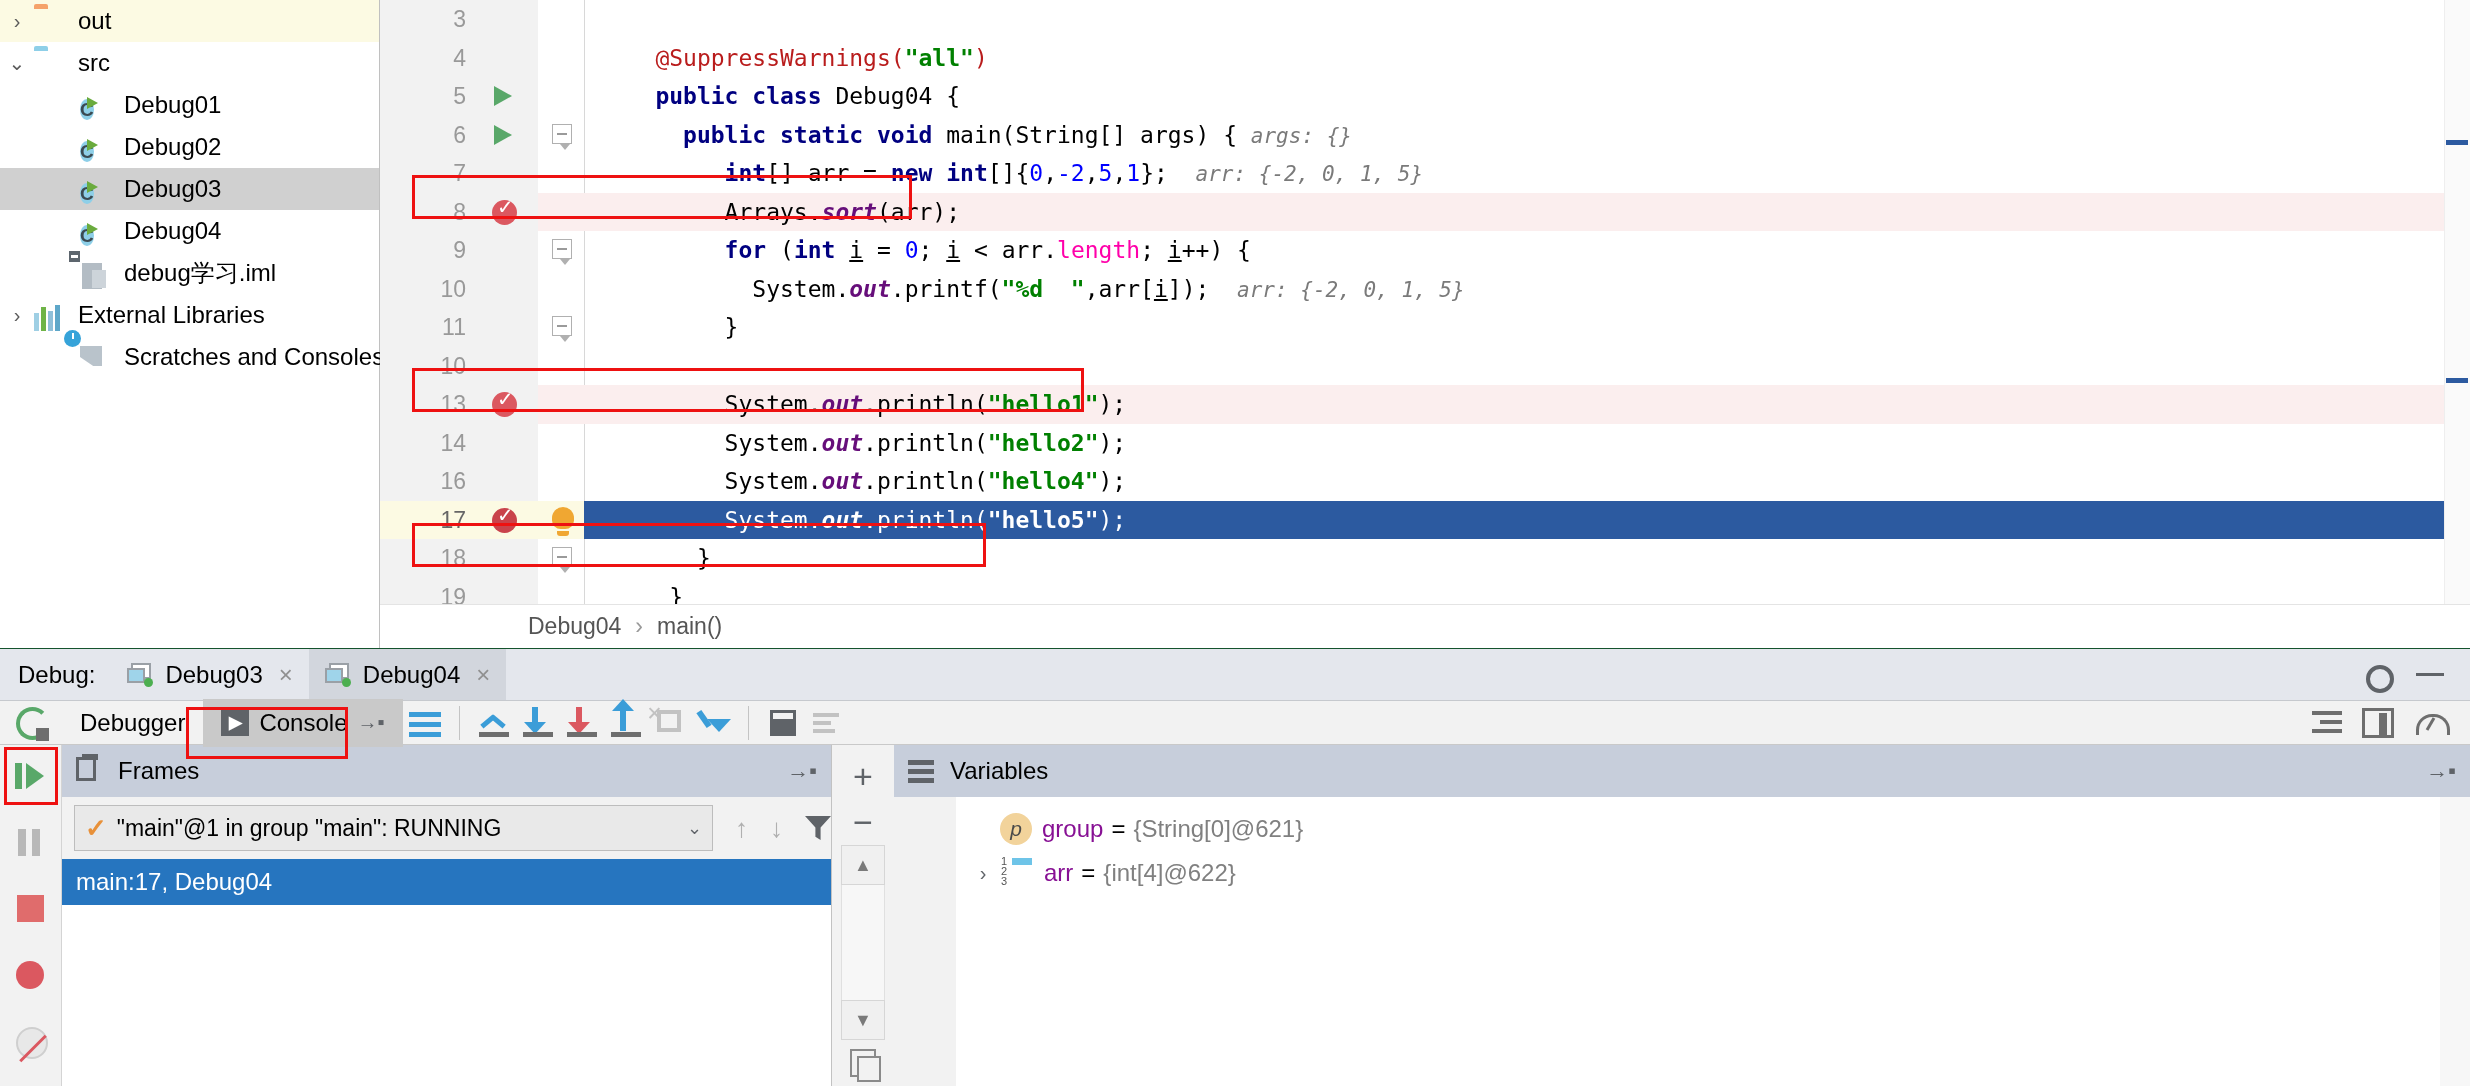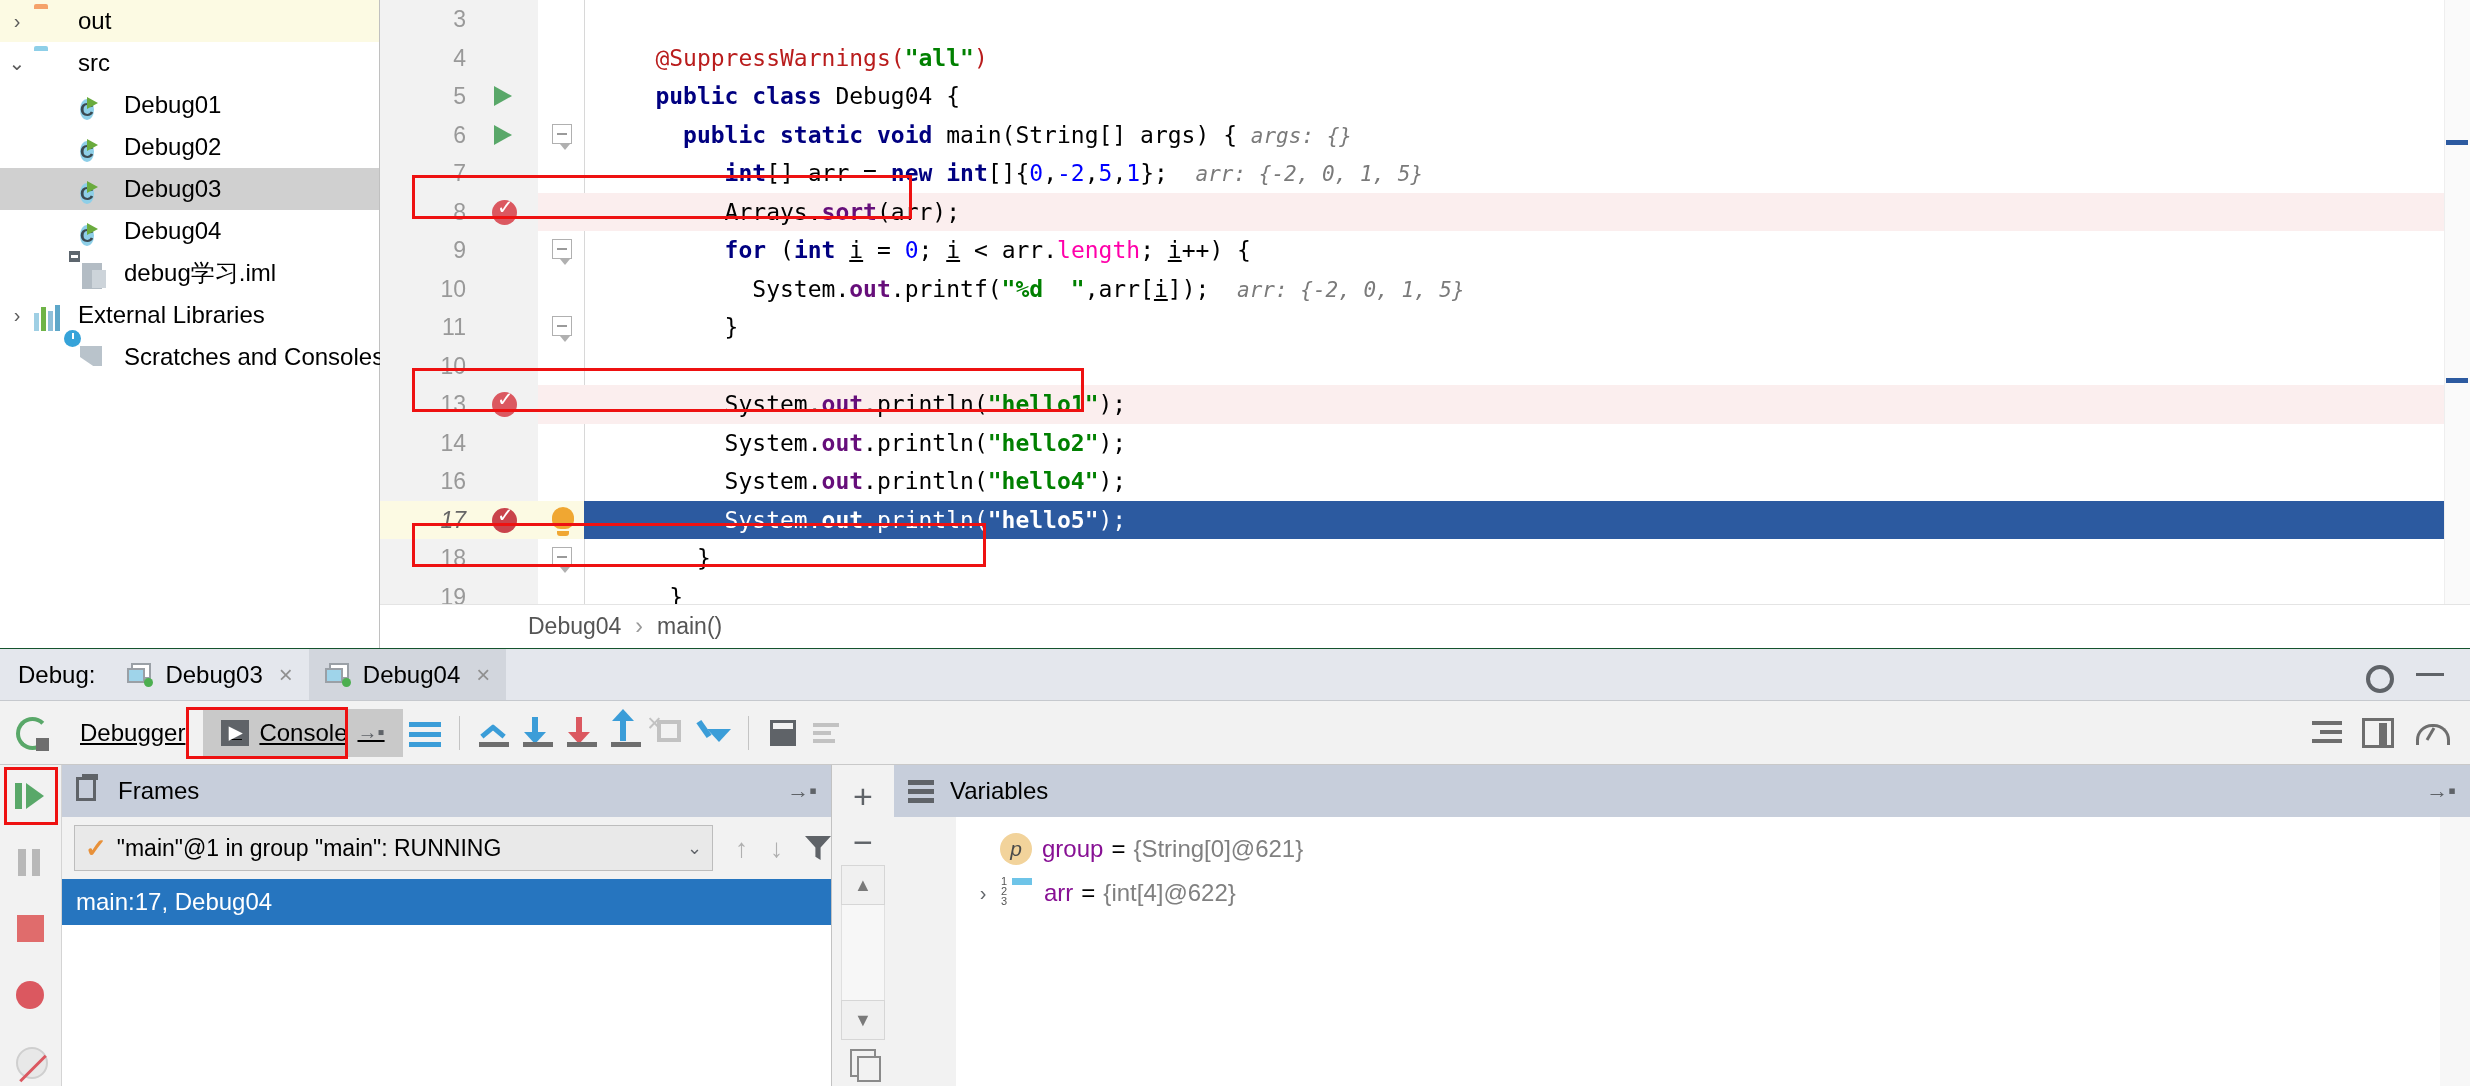--- a/index.html
+++ b/index.html
@@ -70,41 +70,41 @@
   .code-area { position: relative; width: 100%; height: 604px; }
   .line {
     position: relative; display: flex; height: 38.5px; align-items: center;
     font-family: "DejaVu Sans Mono", monospace; font-size: 23px; white-space: pre;
   }
   .gutter {
     width: 100px; flex: 0 0 100px; text-align: right; padding-right: 14px;
     color: #999999; background: #f2f2f2; height: 38.5px; line-height: 38.5px;
     font-family: "Liberation Sans", sans-serif; font-size: 23px;
   }
-  .gutter.cur { background: #fcfae3; color: #666; font-style: italic; }
+  .gutter.cur { background: #fcfae3; color: #666; }
   .gmark { width: 58px; flex: 0 0 58px; background: #f2f2f2; height: 38.5px; position: relative; }
   .gmark.cur { background: #fcfae3; }
   .gfold { width: 46px; flex: 0 0 46px; background: #f2f2f2; height: 38.5px; position: relative; }
   .gfold.white { background: #ffffff; }
   .gfold.cur { background: #fcfae3; }
   .codetext { flex: 1 1 auto; padding-left: 16px; height: 38.5px; line-height: 38.5px; }
 
   .line.bp-line .codetext, .line.bp-line .gfold.white { background: #fbeeee; }
   .line.bp-line { background: #fbeeee; }
   .line.exec { background: #2c5aa0; }
   .line.exec .codetext { background: #2c5aa0; color: #ffffff; }
   .line.exec .gfold { background: #2c5aa0; }
 
   
   .kw { color: #000080; font-weight: bold; }
   .ann { color: #b91c1c; }
   .str { color: #008000; font-weight: bold; }
   .num { color: #0000ff; }
   .plain { color: #000000; }
-  .italic { color: #660e7a; font-weight: bold; }
+  .italic { color: #660e7a; font-style: italic; font-weight: bold; }
   .inst { color: #ff00aa; }
   .underline { text-decoration: underline; }
   .hint { color: #7a7a7a; font-style: italic; font-size: 21px; }
   .exec .kw, .exec .plain, .exec .italic, .exec .str, .exec .field { color: #ffffff; }
 
   
   .bp {
     position: absolute; left: 12px; top: 7px; width: 25px; height: 25px; border-radius: 50%;
     background: #db5860;
   }
@@ -150,21 +150,21 @@
   .tabico { width: 28px; height: 24px; position: relative; }
   .tabico .b1{position:absolute;left:4px;top:0;width:20px;height:16px;border:2px solid #9aa0a6;background:#fff;}
   .tabico .b2{position:absolute;left:0px;top:5px;width:18px;height:15px;border:2px solid #9aa0a6;background:#9fd4ea;}
   .tabico .dot{position:absolute;right:2px;bottom:0px;width:9px;height:9px;border-radius:50%;background:#4caf50;}
   .tabclose { color: #909090; font-size: 24px; margin-left: 6px; }
   .title-right { margin-left: auto; display: flex; align-items: center; gap: 26px; padding-right: 26px; }
   .gear { width: 28px; height: 28px; position: relative; }
   .gear::before{content:"";position:absolute;left:4px;top:4px;width:20px;height:20px;border:4px solid #5f6368;border-radius:50%;}
   .minus { width: 28px; height: 3px; background: #5f6368; }
 
-  .dbg-toolbar { height: 64px; display: flex; align-items: center; background: #f2f2f2; border-bottom: 1px solid #c9c9c9; position: relative; text-decoration: underline;}
+  .dbg-toolbar { height: 44px; display: flex; align-items: center; background: #f2f2f2; border-bottom: 1px solid #c9c9c9; position: relative;}
   .lefticons { width: 62px; flex: 0 0 62px; display:flex;align-items:center;justify-content:center;height:100%; }
   .rerun { width: 34px; height: 34px; position: relative; }
   .rerun::before{content:"";position:absolute;left:2px;top:1px;width:25px;height:25px;border:4px solid #59a869;border-radius:50%;border-right-color:transparent;}
   .rerun::after{content:"";position:absolute;right:-1px;bottom:-1px;width:13px;height:13px;background:#6e6e6e;}
   .ttab { padding: 0 18px; height: 48px; display: flex; align-items: center; gap: 10px; font-size: 24px; color: #000; }
   .ttab.sel { background: #c9c9c9; }
   .console-ico { width: 28px; height: 26px; background: #5f6368; color: #fff; font-size: 17px; text-align: center; line-height: 26px; font-weight: bold;}
   .pin { color: #5f6368; font-size: 20px; }
   .tsep { width: 1px; height: 34px; background: #c4c4c4; margin: 0 12px; }
 

